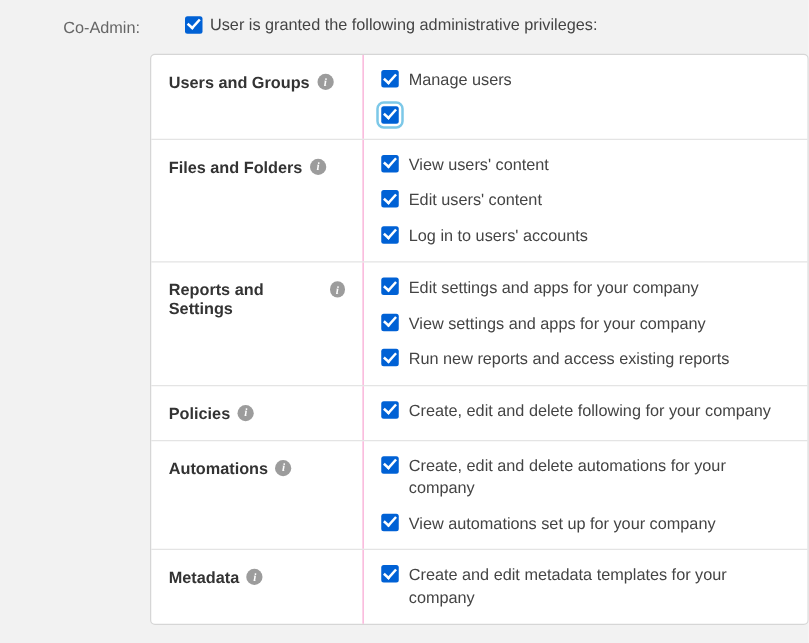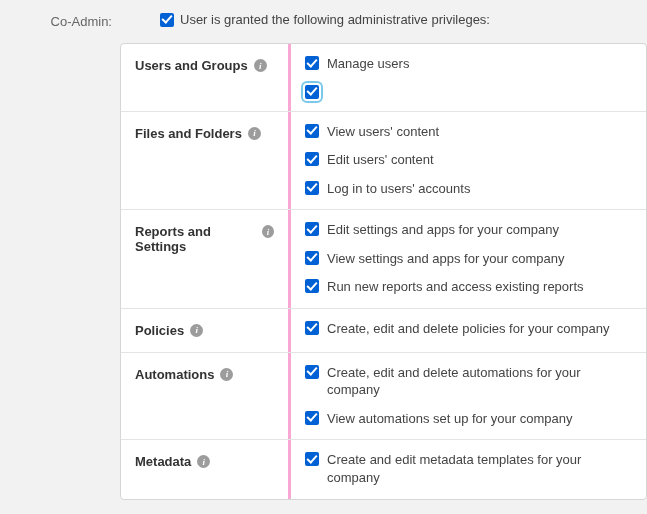--- a/index.html
+++ b/index.html
@@ -8,21 +8,20 @@
     padding: 12px 20px 20px 20px;
     background: #f2f2f2;
     font-family: -apple-system, BlinkMacSystemFont, "Segoe UI", Helvetica, Arial, sans-serif;
     font-size: 13px;
     color: #444;
     width: 647px;
   }
   .row-top {
     display: flex;
     align-items: flex-start;
-    gap: 12px;
   }
   .field-label {
     width: 100px;
     text-align: right;
     padding-right: 8px;
     padding-top: 2px;
     color: #666;
     font-size: 13px;
   }
   .master-check-wrap {
@@ -73,21 +72,21 @@
     display: flex;
     border-bottom: 1px solid #e4e4e4;
   }
   .perm-row:last-child { border-bottom: none; }
   .perm-cat {
     width: 170px;
     min-width: 170px;
     padding: 14px 14px;
     font-weight: 600;
     color: #333;
-    border-right: 3px solid #f9a8d4;
+    border-right: 1px solid #f9a8d4;
     display: flex;
     align-items: flex-start;
     gap: 6px;
   }
   .info-icon {
     width: 13px;
     height: 13px;
     border-radius: 50%;
     background: #9c9c9c;
     color: #fff;
@@ -187,21 +186,21 @@
       </div>
     </div>
     <div class="perm-row">
       <div class="perm-cat">
         <span>Policies</span>
         <span class="info-icon">i</span>
       </div>
       <div class="perm-opts">
         <div class="opt">
           <span class="cb checked"></span>
-          <span class="opt-label">Create, edit and delete policies for your company</span>
+          <span class="opt-label">Create, edit and delete following for your company</span>
         </div>
       </div>
     </div>
     <div class="perm-row">
       <div class="perm-cat">
         <span>Automations</span>
         <span class="info-icon">i</span>
       </div>
       <div class="perm-opts">
         <div class="opt">

